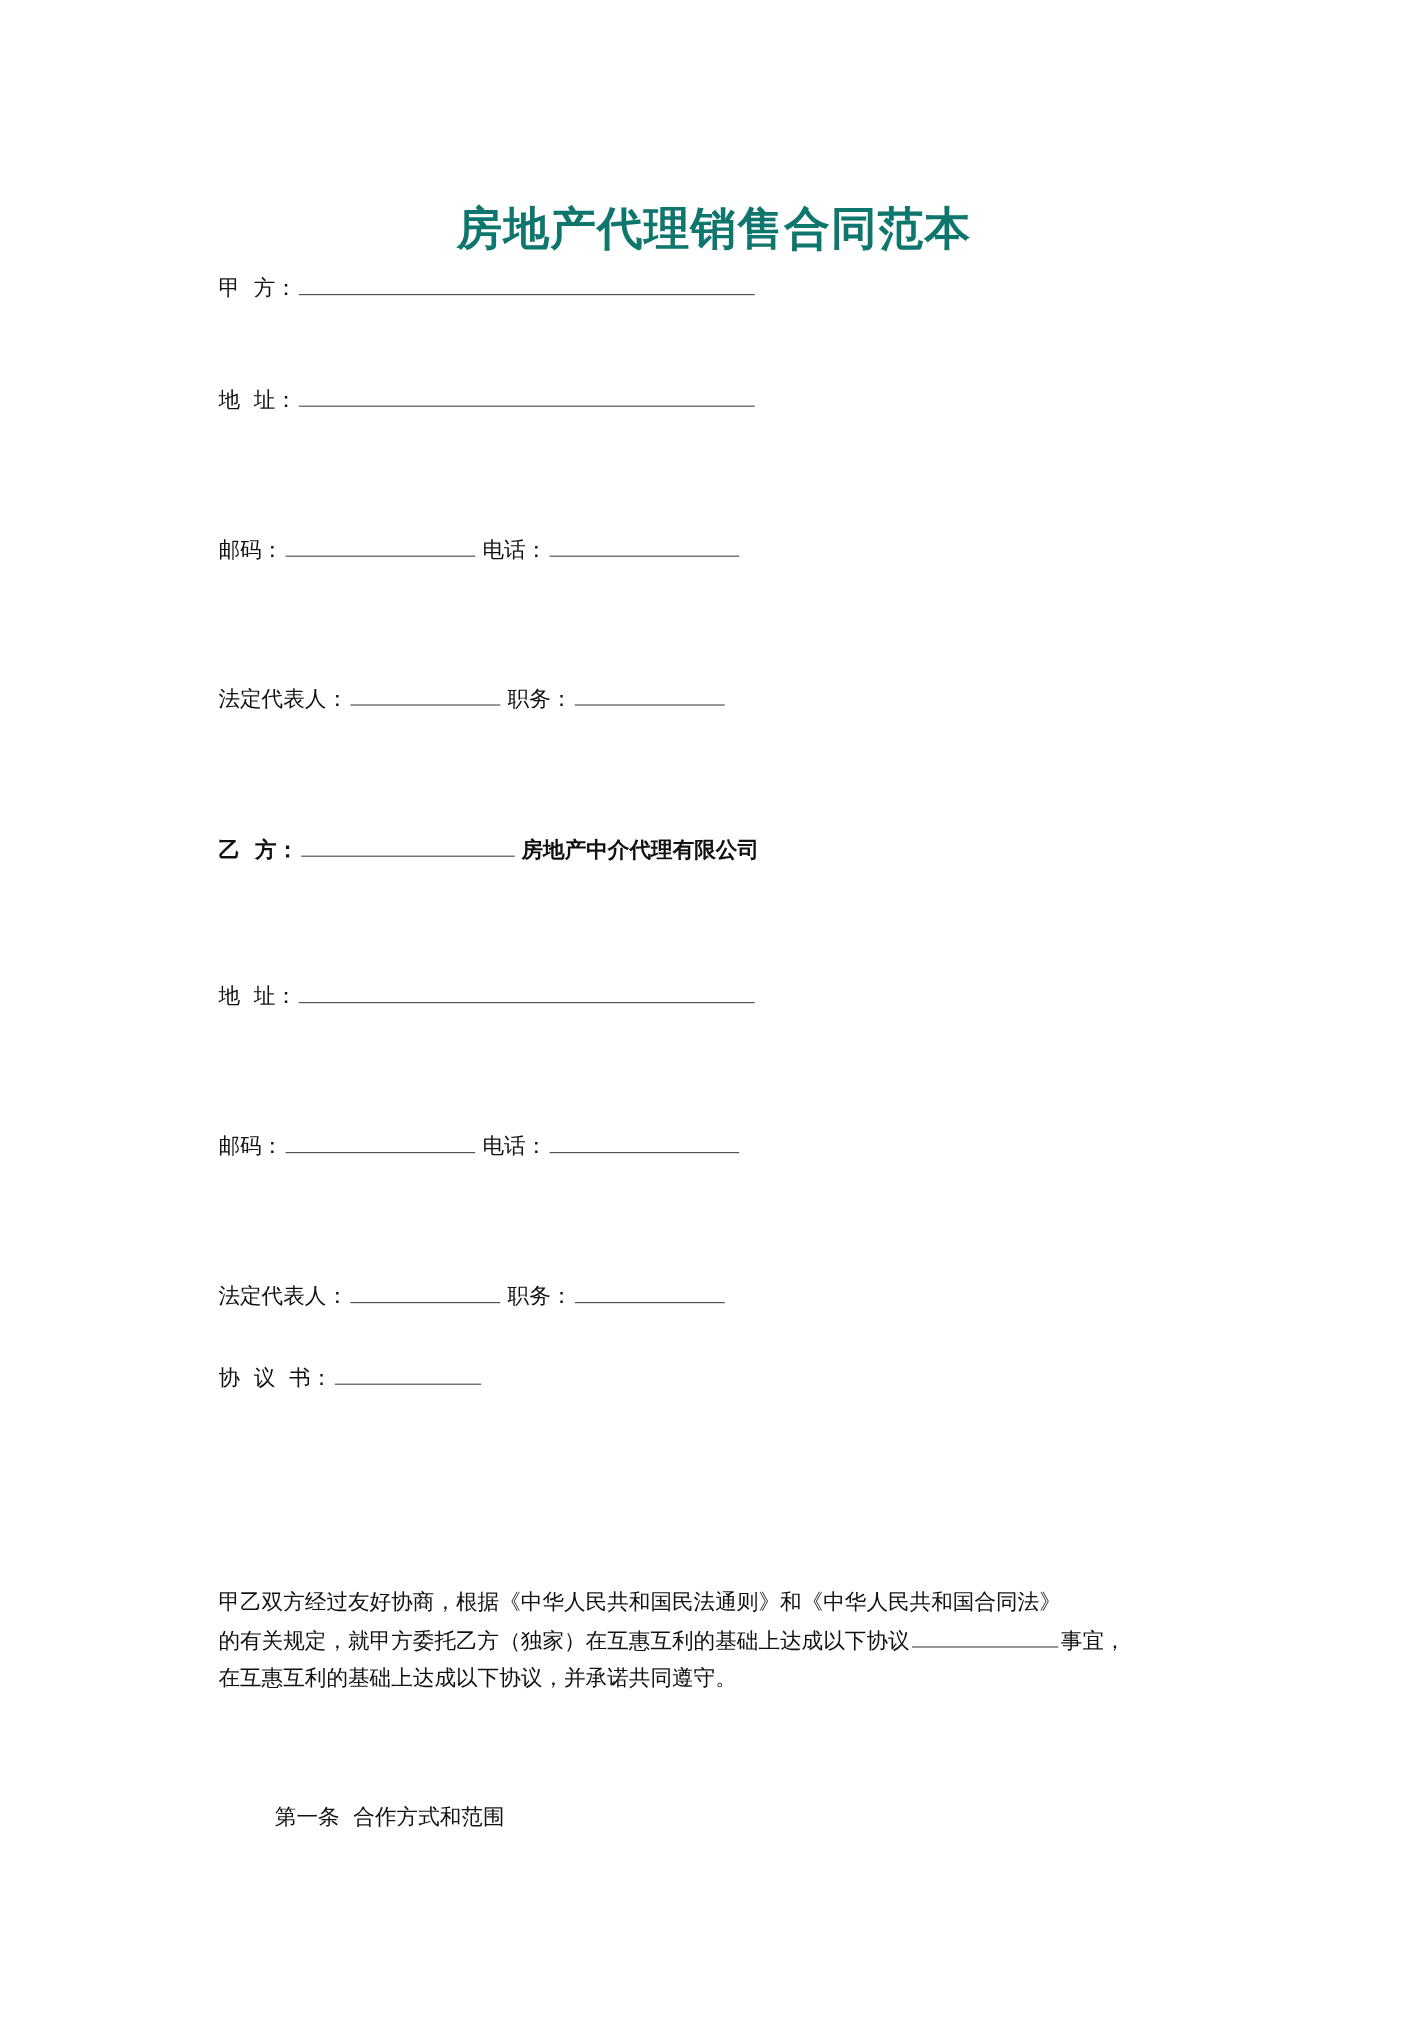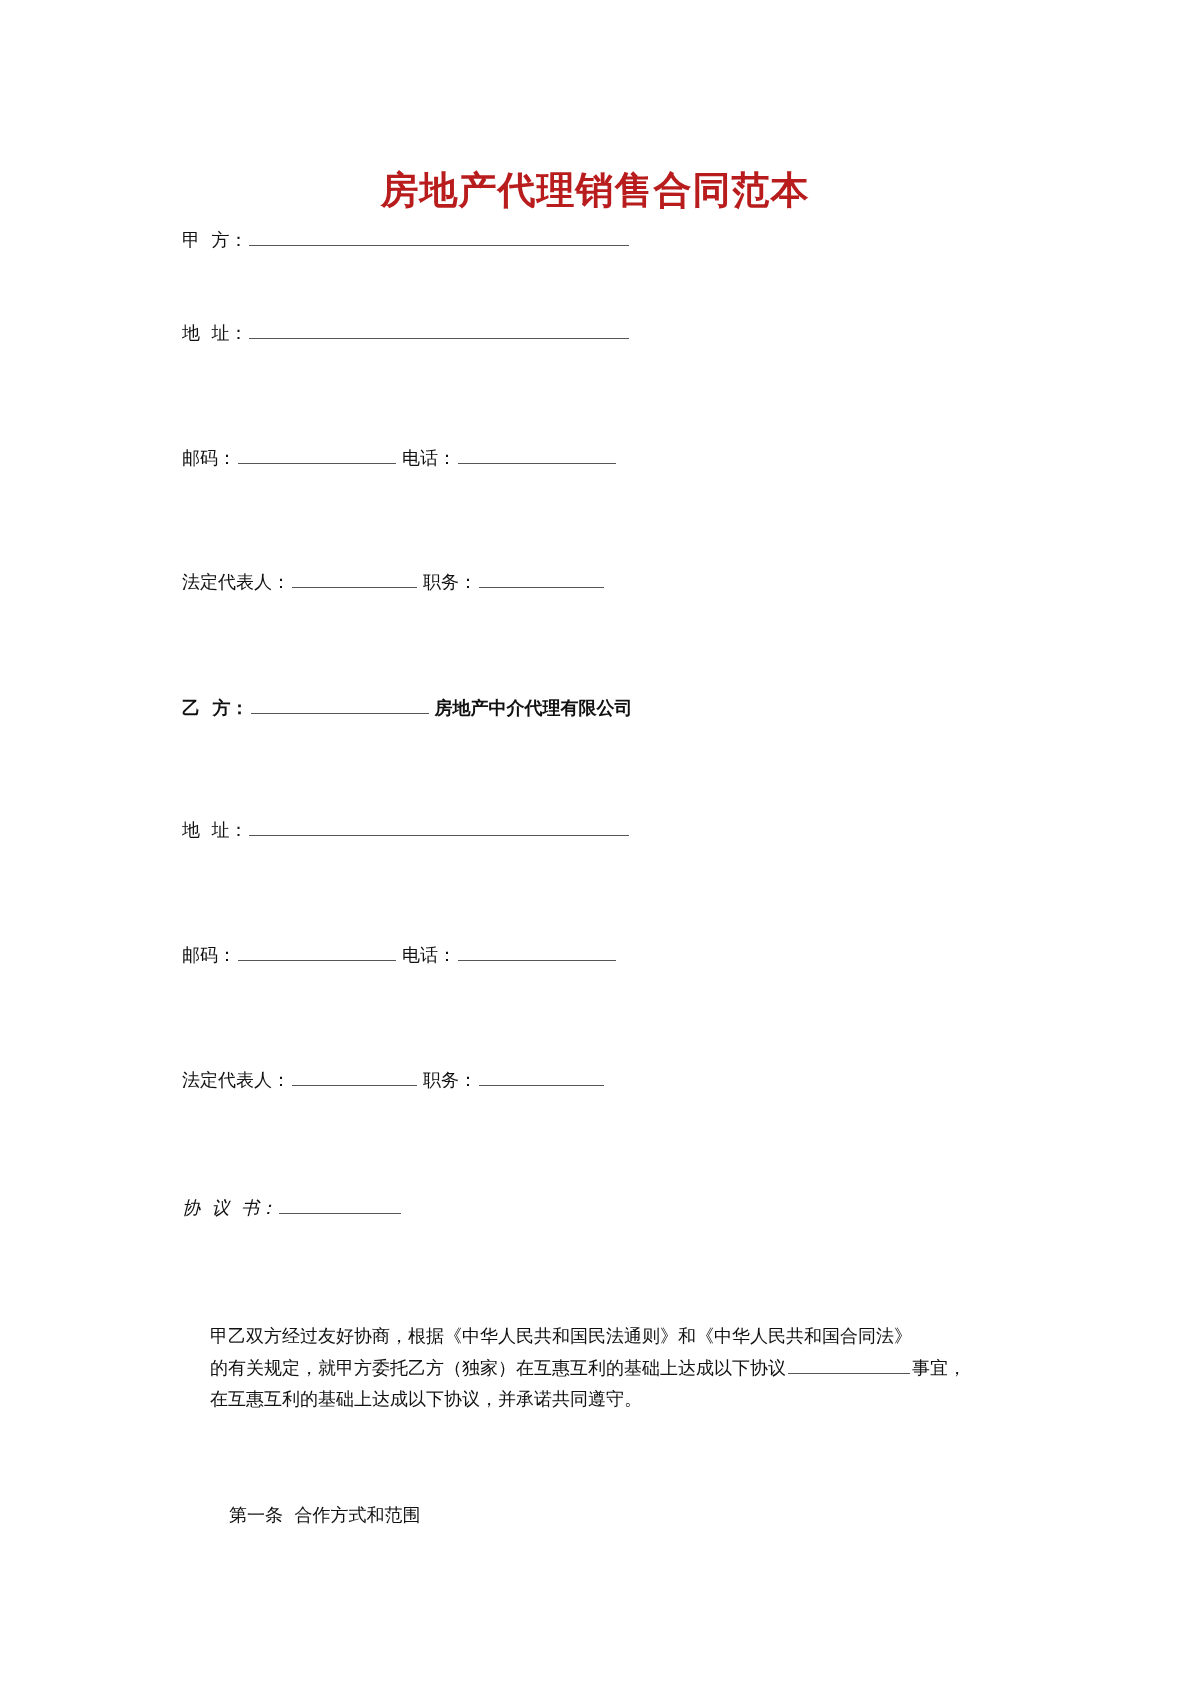--- a/index.html
+++ b/index.html
@@ -1,25 +1,25 @@
 <!DOCTYPE html>
 <html><head>
   <meta charset="utf-8">
   <style>
     html, body { margin: 0; padding: 0; background: #ffffff; }
     body { width: 1190px; height: 1683px; position: relative; overflow: hidden;
            font-family: "DejaVu Serif", "Liberation Serif", serif; color: #111111; }
     .page { position: absolute; left: 0; top: 0; width: 1190px; height: 1683px; background: #fff; }
     .title { position: absolute; left: 0; width: 1190px; top: 166px; text-align: center;
-             font-size: 38px; font-weight: bold; letter-spacing: 1px; line-height: 48px; color: #b91c1c; }
+             font-size: 38px; font-weight: bold; letter-spacing: 1px; line-height: 48px; color: #0f766e; }
     .row { position: absolute; left: 182px; font-size: 18px; line-height: 24px; white-space: nowrap; }
     .row span { display: inline-block; vertical-align: baseline; }
     .blank { display: inline-block; border-bottom: 1px solid #555; height: 17px; vertical-align: baseline; margin: 0 6px 0 2px; }
     .lbl { letter-spacing: 0; }
-    .para { position: absolute; left: 182px; width: 850px; font-size: 18px; line-height: 31.5px; margin-left: 28px; }
+    .para { position: absolute; left: 182px; width: 850px; font-size: 18px; line-height: 31.5px; }
     .para .blank { margin: 0 2px; }
     .w380 { width: 380px; }
     .w158 { width: 158px; }
     .w125 { width: 125px; }
     .w178 { width: 178px; }
     .w122 { width: 122px; }
   </style>
 </head>
 <body>
 
@@ -52,21 +52,21 @@
   </div>
 
   <div class="row" style="top:943px;">
     <span>邮码：</span><span class="blank w158"></span><span>电话：</span><span class="blank w158"></span>
   </div>
 
   <div class="row" style="top:1068px;">
     <span>法定代表人：</span><span class="blank w125"></span><span>职务：</span><span class="blank w125"></span>
   </div>
 
-  <div class="row" style="top:1196px;font-style:italic;">
+  <div class="row" style="top:1136px;">
     <span style="white-space:pre;">协  议  书：</span><span class="blank w122"></span>
   </div>
 
   <div class="para" style="top:1320px;">
     <div>甲乙双方经过友好协商，根据《中华人民共和国民法通则》和《中华人民共和国合同法》</div>
     <div style="white-space:nowrap;"><span>的有关规定，就甲方委托乙方（独家）在互惠互利的基础上达成以下协议</span><span class="blank w122"></span><span>事宜，</span></div>
     <div>在互惠互利的基础上达成以下协议，并承诺共同遵守。</div>
   </div>
 
   <div class="row" style="top:1503px; white-space:pre;margin-left:47px;">第一条  合作方式和范围</div>

